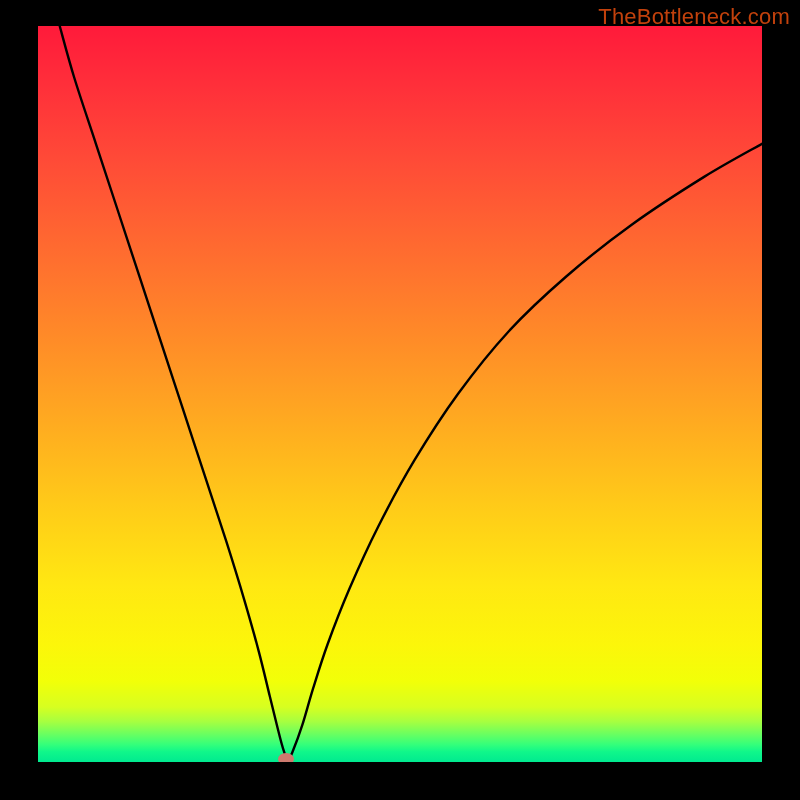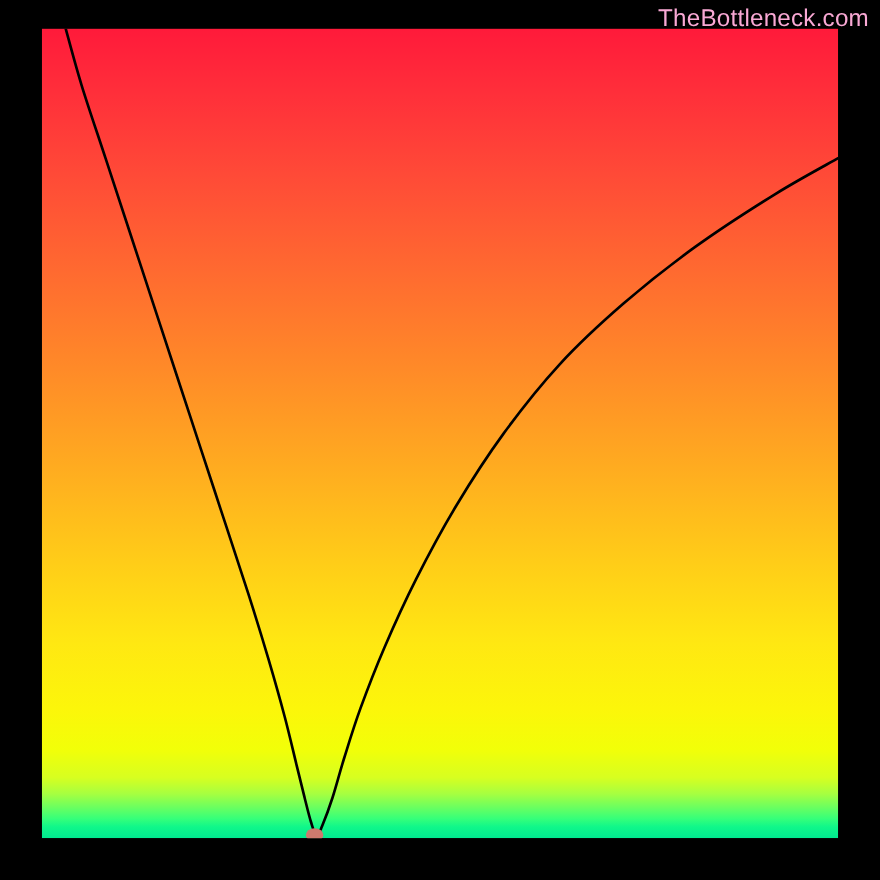--- a/index.html
+++ b/index.html
@@ -14,21 +14,21 @@
   .frame {
     position: relative;
     width: 800px;
     height: 800px;
     background: #000;
   }
   .watermark {
     position: absolute;
     top: 4px;
     right: 10px;
-    color: #f9a8d4;
+    color: #c2410c;
     font-size: 22px;
     font-weight: 500;
     letter-spacing: 0.2px;
     z-index: 5;
   }
   .plot-area {
     position: absolute;
     left: 38px;
     top: 26px;
     width: 724px;

